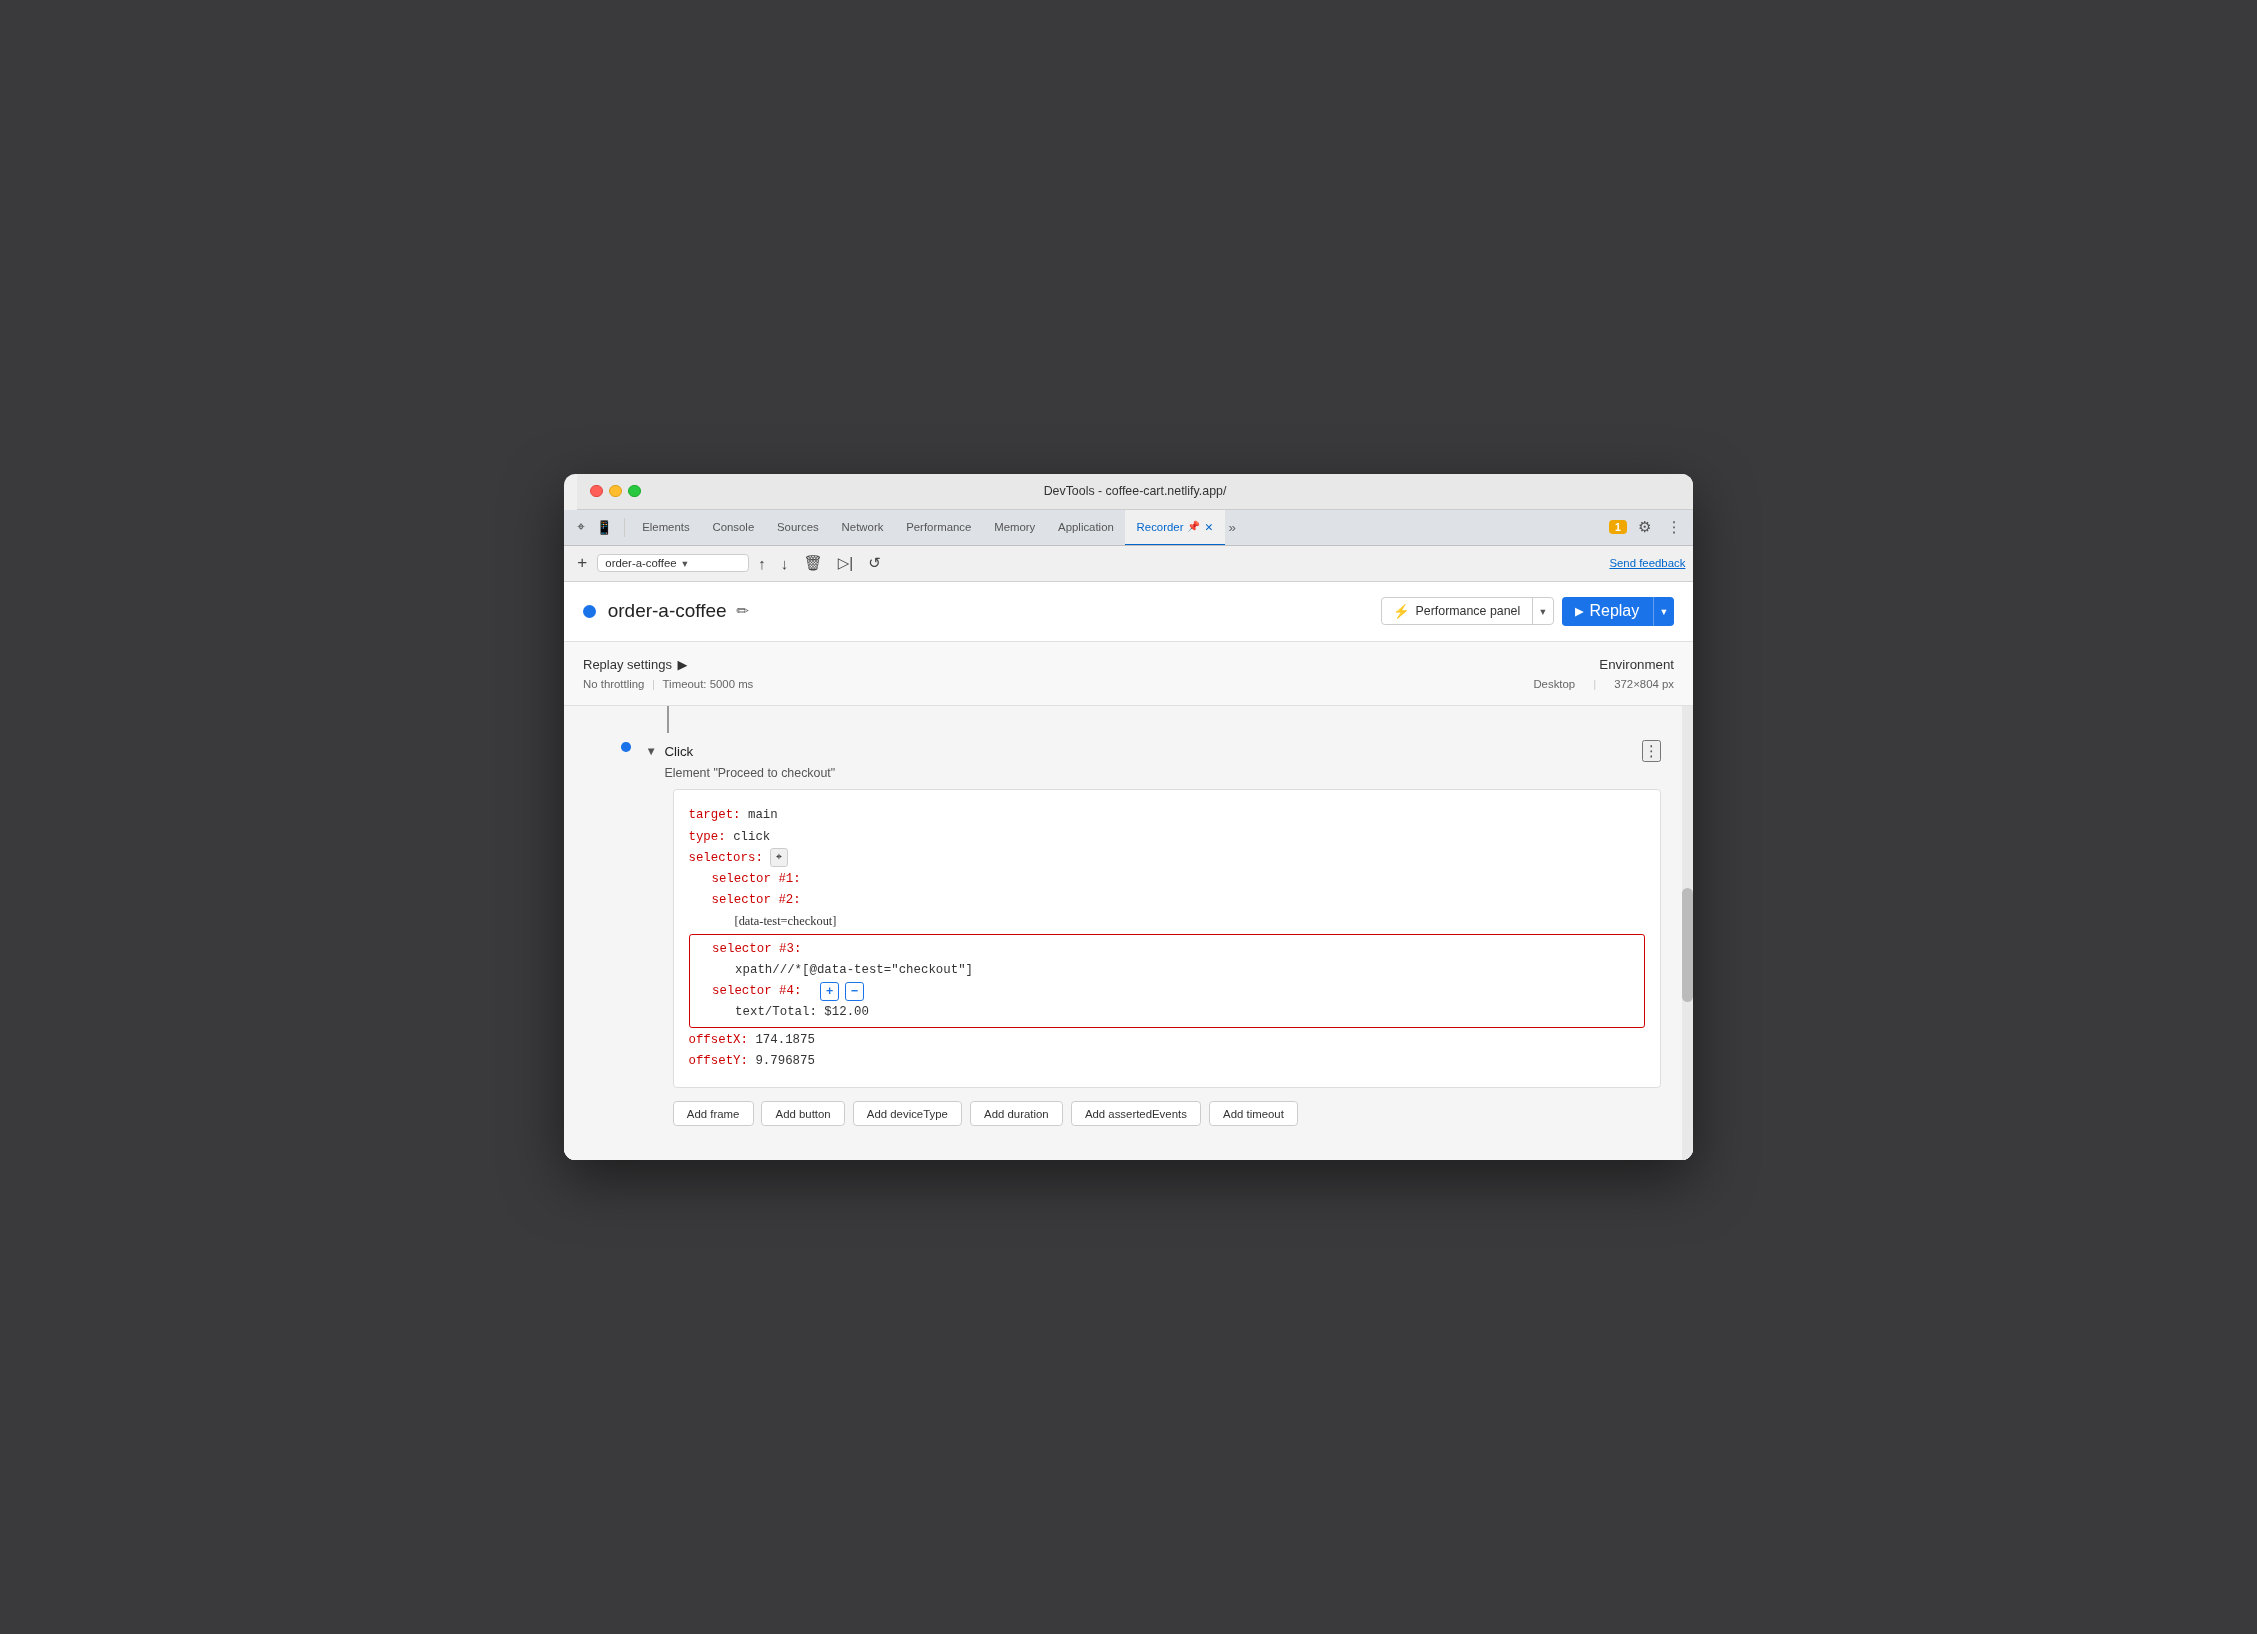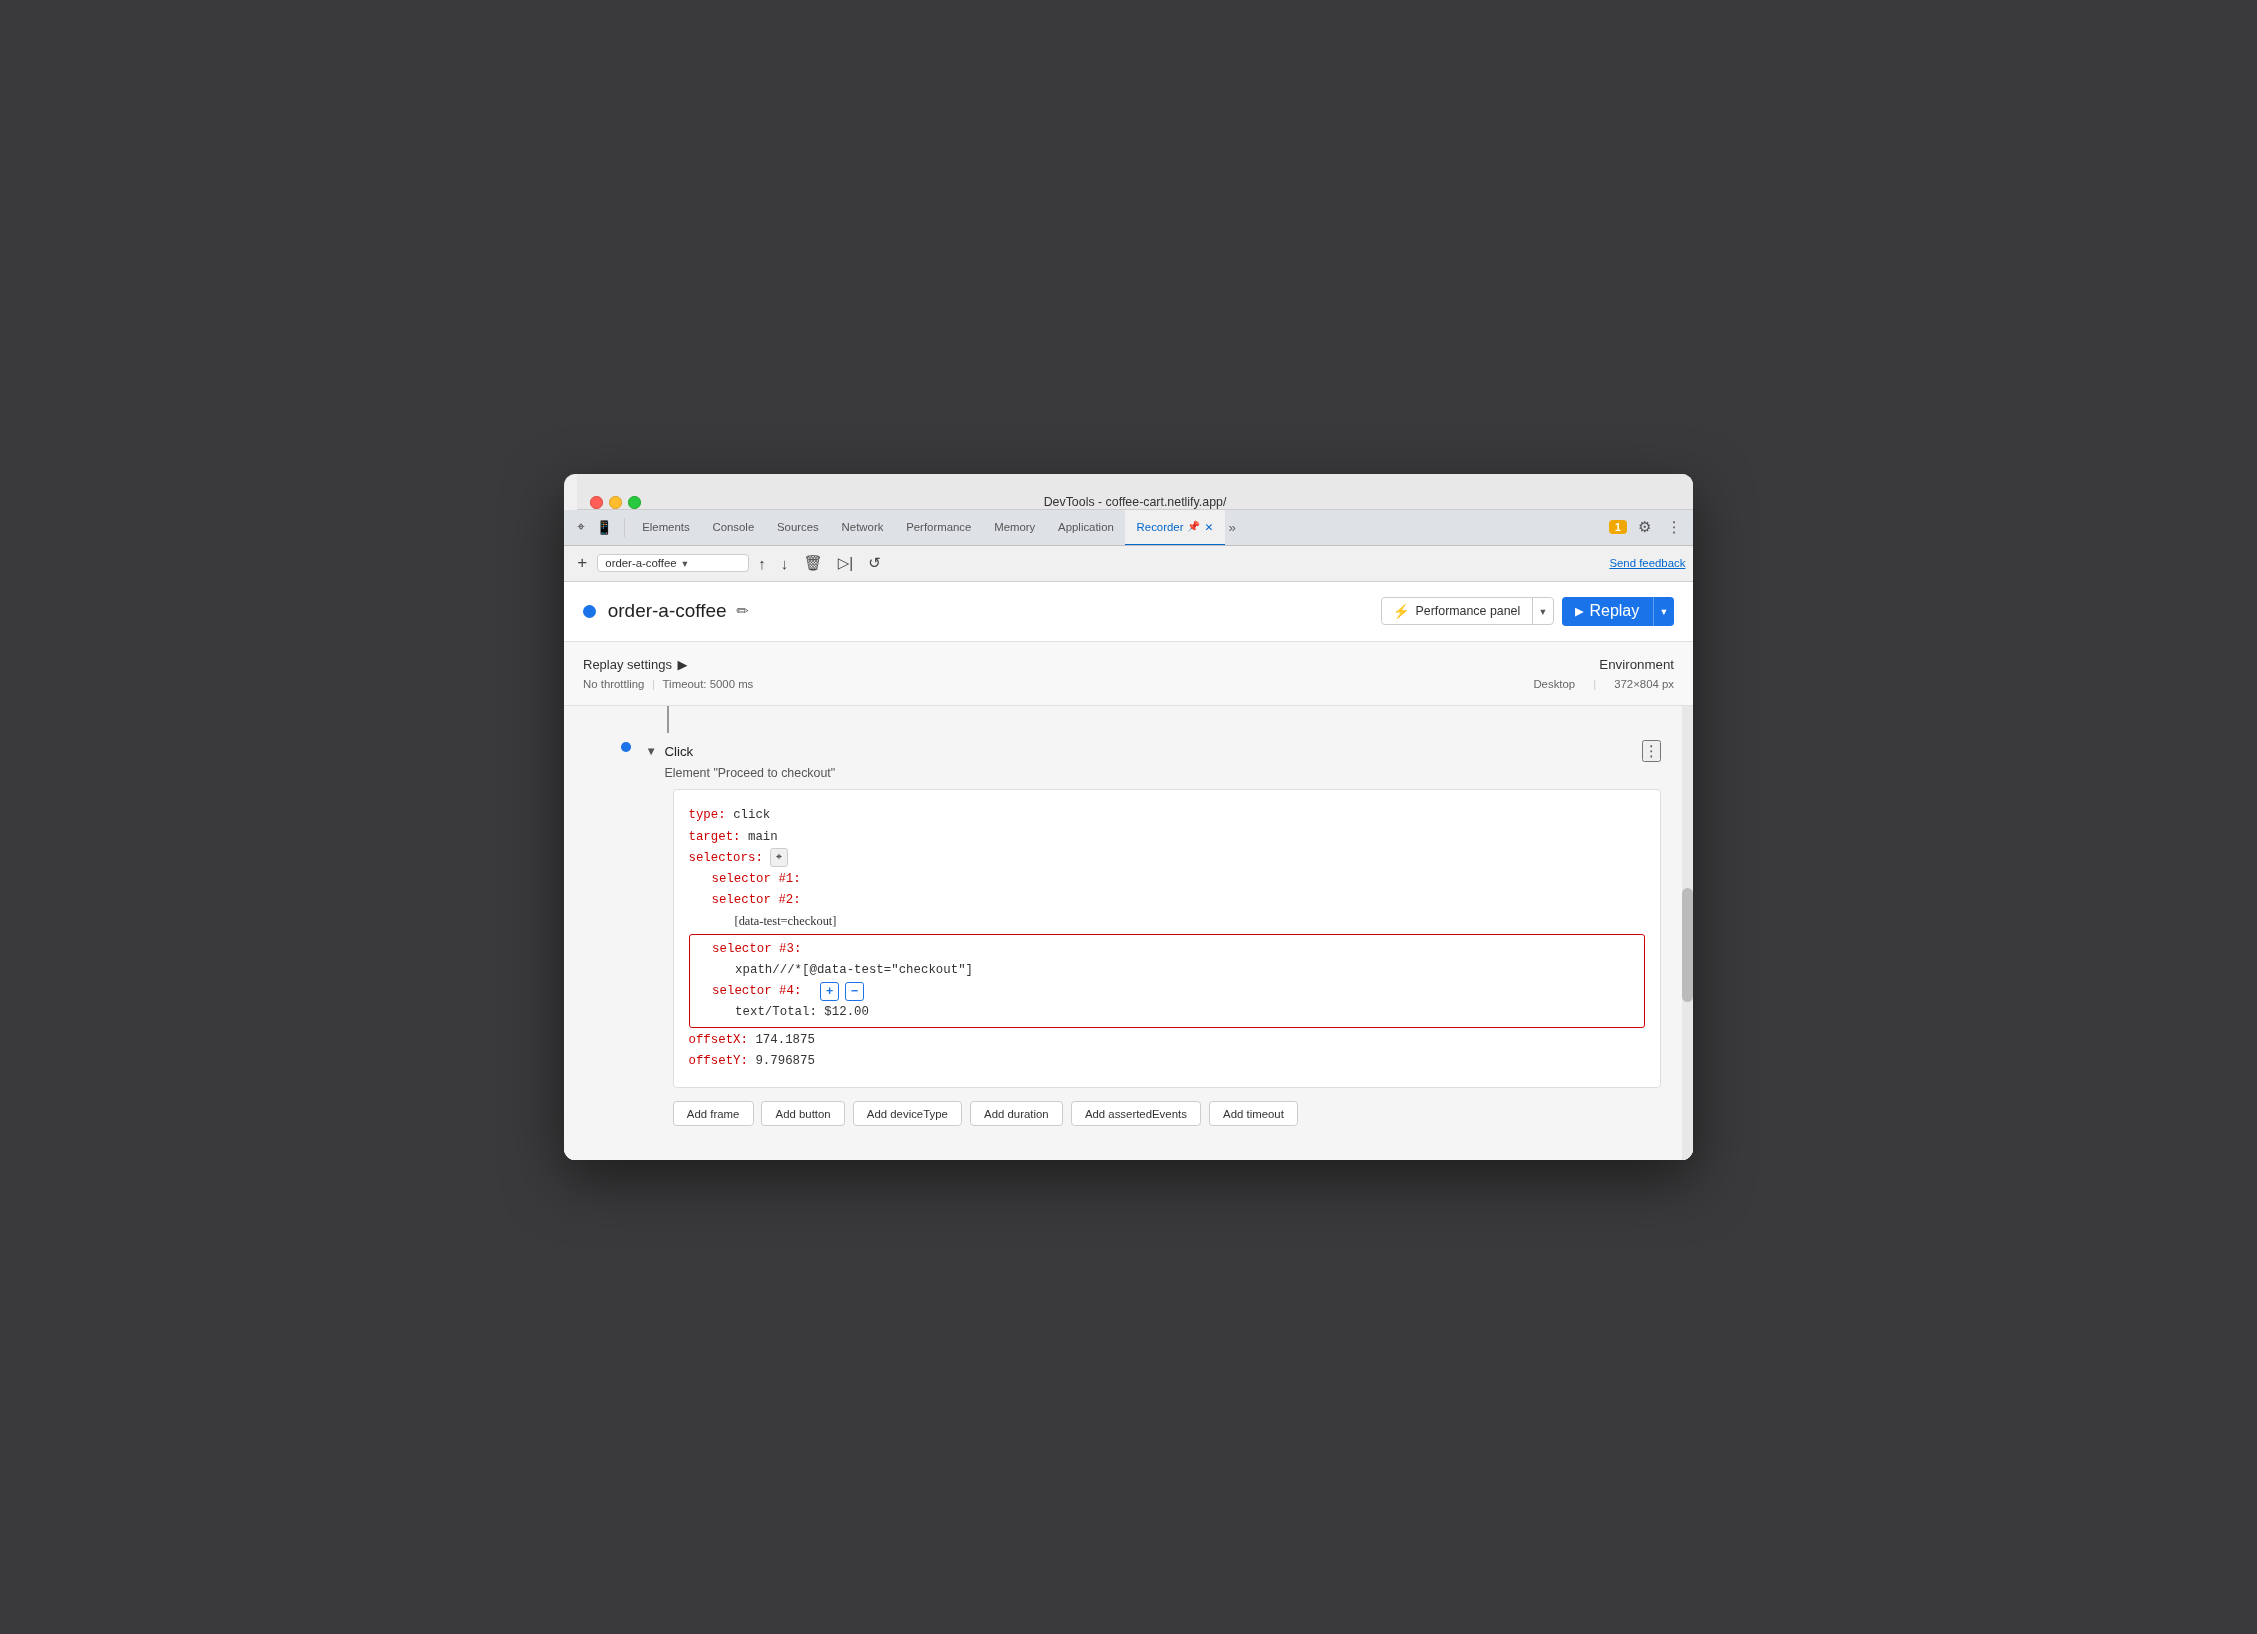--- a/index.html
+++ b/index.html
@@ -15,21 +15,21 @@
       width: 1129px;
       background: #f0f0f0;
       border-radius: 11.4px;
       overflow: hidden;
       box-shadow: 0 19px 57px rgba(0,0,0,0.5);
     }
     .titlebar {
       background: #e8e8e8;
       height: 36px;
       display: flex;
-      align-items: flex-end;
+      align-items: center;
       padding: 0 13.3px;
       border-bottom: 1px solid #ccc;
       position: relative;
       margin-left: 13px;
     }
     .traffic-lights {
       display: flex;
       gap: 6.7px;
       align-items: center;
     }
@@ -485,26 +485,26 @@
         <div class="step-body" style="flex:1;">
           <div class="step-title-row">
             <span class="chevron-icon">▼</span>
             <span class="click-title">Click</span>
             <button class="more-icon">⋮</button>
           </div>
           <div style="font-size:12.4px;color:#555;margin-bottom:9.5px;padding-left:19px;">Element "Proceed to checkout"</div>
 
           <div class="code-block">
             <div class="code-line">
+              <span class="code-key">target:</span>&nbsp;
+              <span class="code-value">main</span>
+            </div>
+            <div class="code-line">
               <span class="code-key">type:</span>&nbsp;
               <span class="code-value">click</span>
-            </div>
-            <div class="code-line">
-              <span class="code-key">target:</span>&nbsp;
-              <span class="code-value">main</span>
             </div>
             <div class="code-line">
               <span class="code-key">selectors:</span>&nbsp;
               <span style="background:#f0f0f0;border:1px solid #ccc;border-radius:2.9px;padding:0 4.8px;font-size:10.5px;">⌖</span>
             </div>
             <div class="code-line" style="padding-left:23px;">
               <span class="code-key">selector #1:</span>
             </div>
             <div class="code-line" style="padding-left:23px;">
               <span class="code-key">selector #2:</span>

